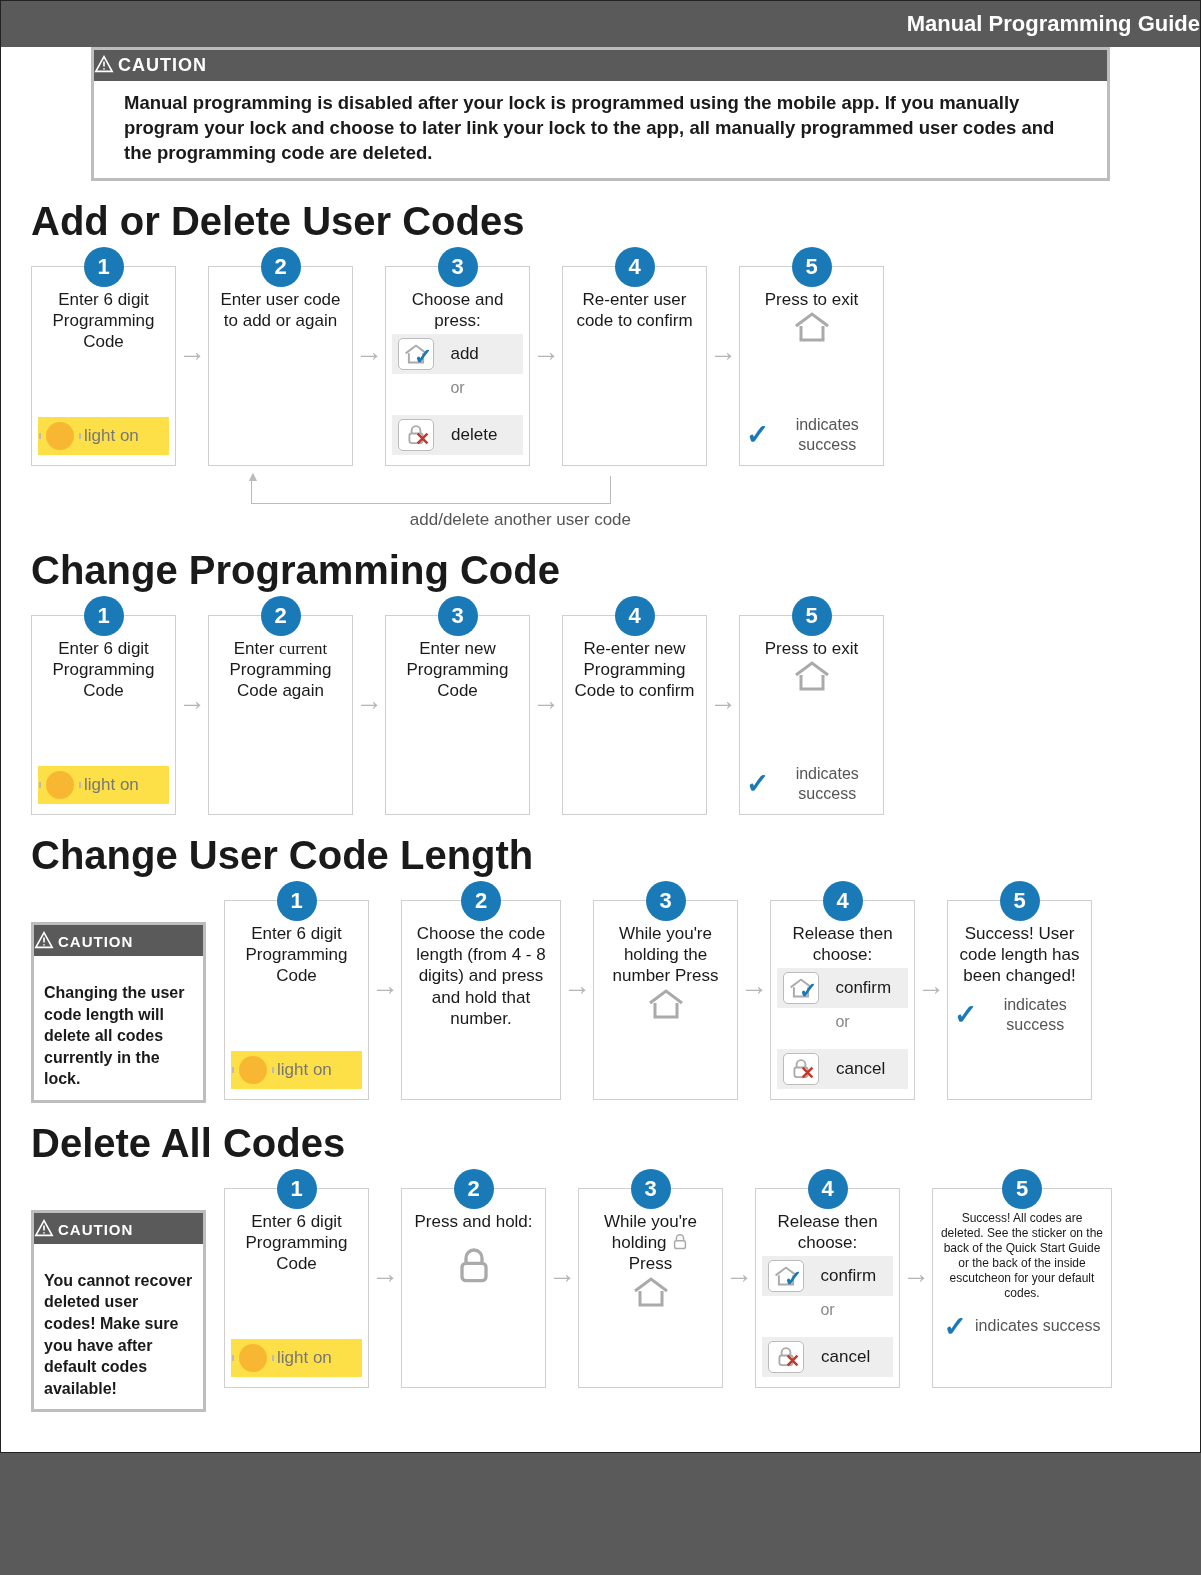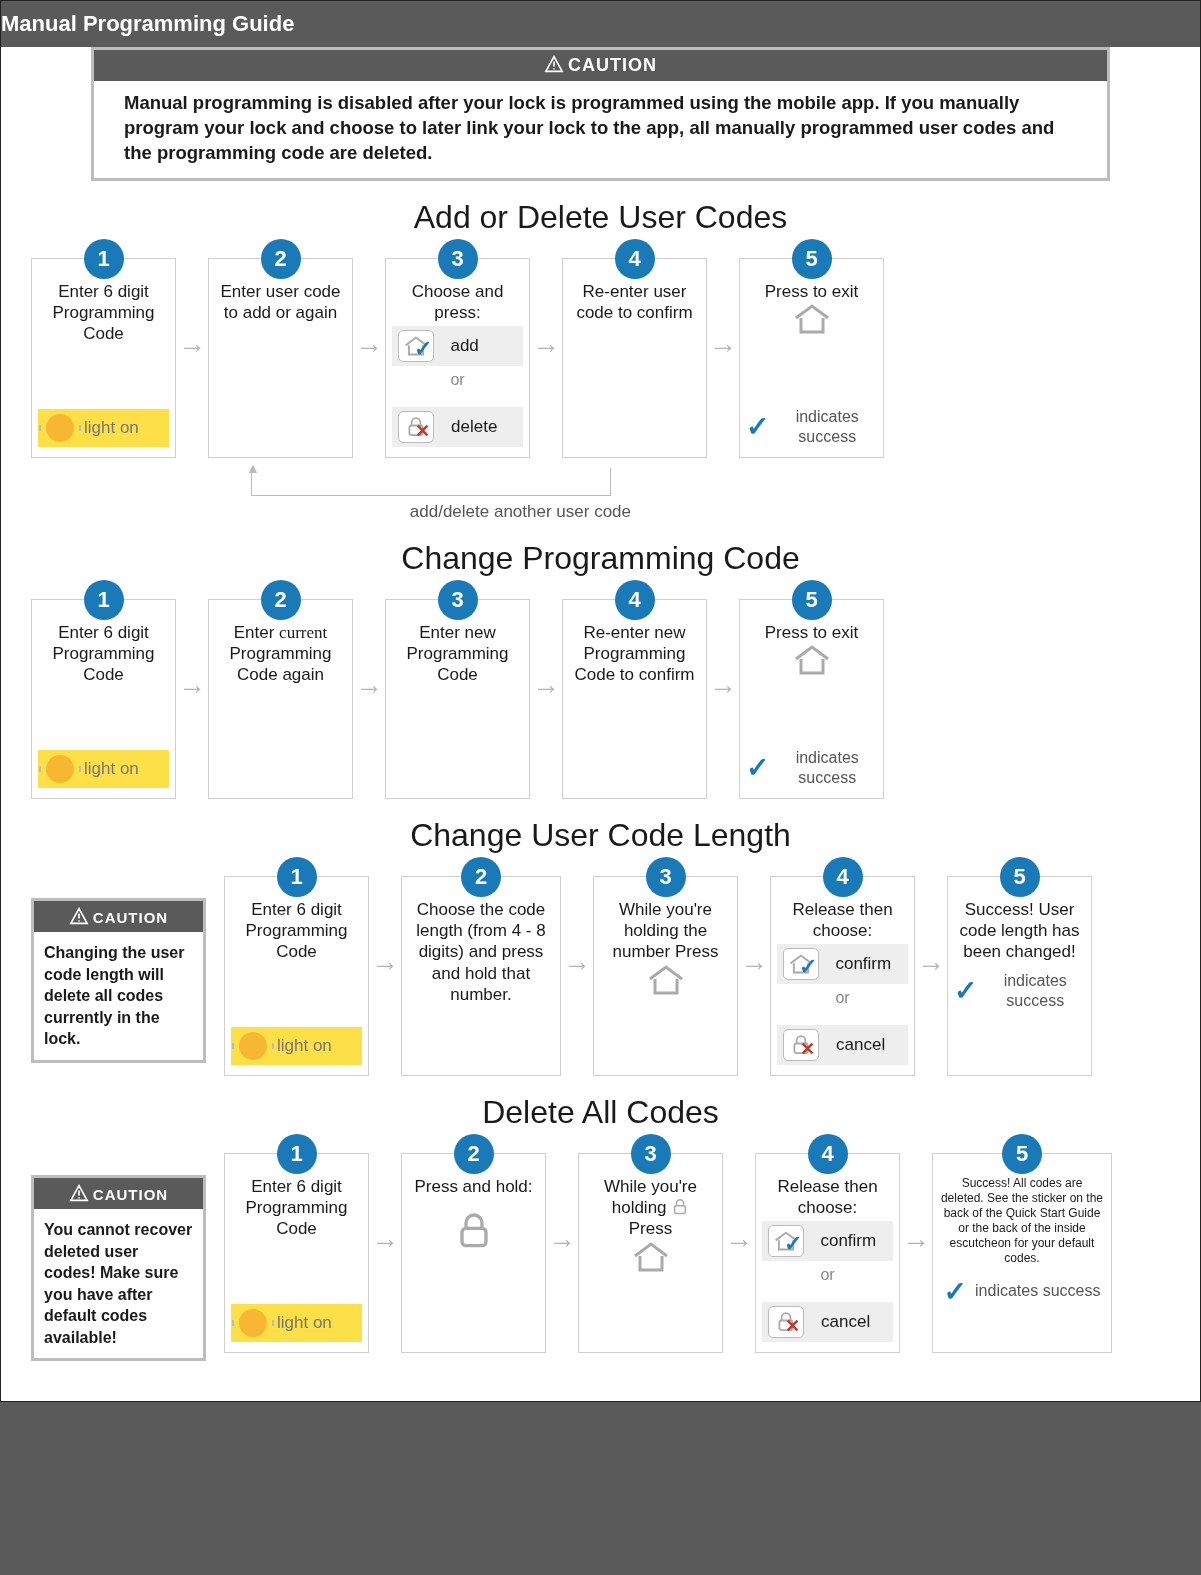--- a/index.html
+++ b/index.html
@@ -23,64 +23,63 @@
   .page {
     width: 1201px;
     background: var(--bg-page);
     border: 1px solid #222;
     margin: 0;
     padding-bottom: 40px;
   }
   .titlebar {
     background: var(--bg-dark);
     color: #fff;
-    text-align: left;
+    text-align: right;
     font-weight: 600;
     font-size: 22px;
     padding: 10px 0;
   }
   .caution-box {
     border: 3px solid #bdbdbd;
     margin: 0 90px 14px 90px;
   }
   .caution-header {
     background: var(--bg-dark);
     color: #fff;
-    text-align: center;
+    text-align: left;
     font-weight: 700;
     letter-spacing: 1px;
     font-size: 18px;
     padding: 5px 0;
   }
   .caution-body {
     text-align: left;
     font-weight: 700;
     font-size: 18.5px;
     line-height: 1.35;
     padding: 10px 30px 12px 30px;
   }
   .content { padding: 0 30px; }
   h2.section-title {
-    font-size: 32px;
-    font-weight: 400;
+    font-size: 40px;
+    font-weight: 700;
     margin: 18px 0 4px 0;
-    text-align: center;
   }
   .steps-row {
     display: flex;
     align-items: flex-start;
     padding-top: 18px;
   }
   .with-caution .mini-caution {
     flex: 0 0 175px;
     border: 3px solid #bdbdbd;
     margin-top: 22px;
   }
   .mini-caution .caution-header { font-size: 15px; padding: 6px 0; }
-  .mini-caution .caution-body { font-size: 16px; padding: 10px 10px; font-weight:700; }
+  .mini-caution .caution-body { font-size: 16px; padding: 10px 10px; font-weight:700;margin-top:16px; }
   .side-spacer { width: 18px; flex: 0 0 18px; }
 
   .step {
     position: relative;
     width: var(--step-width);
     min-height: 160px;
     border: 1px solid var(--gray-border);
     text-align: center;
     padding: 22px 6px 10px 6px;
     font-size: 17px;

